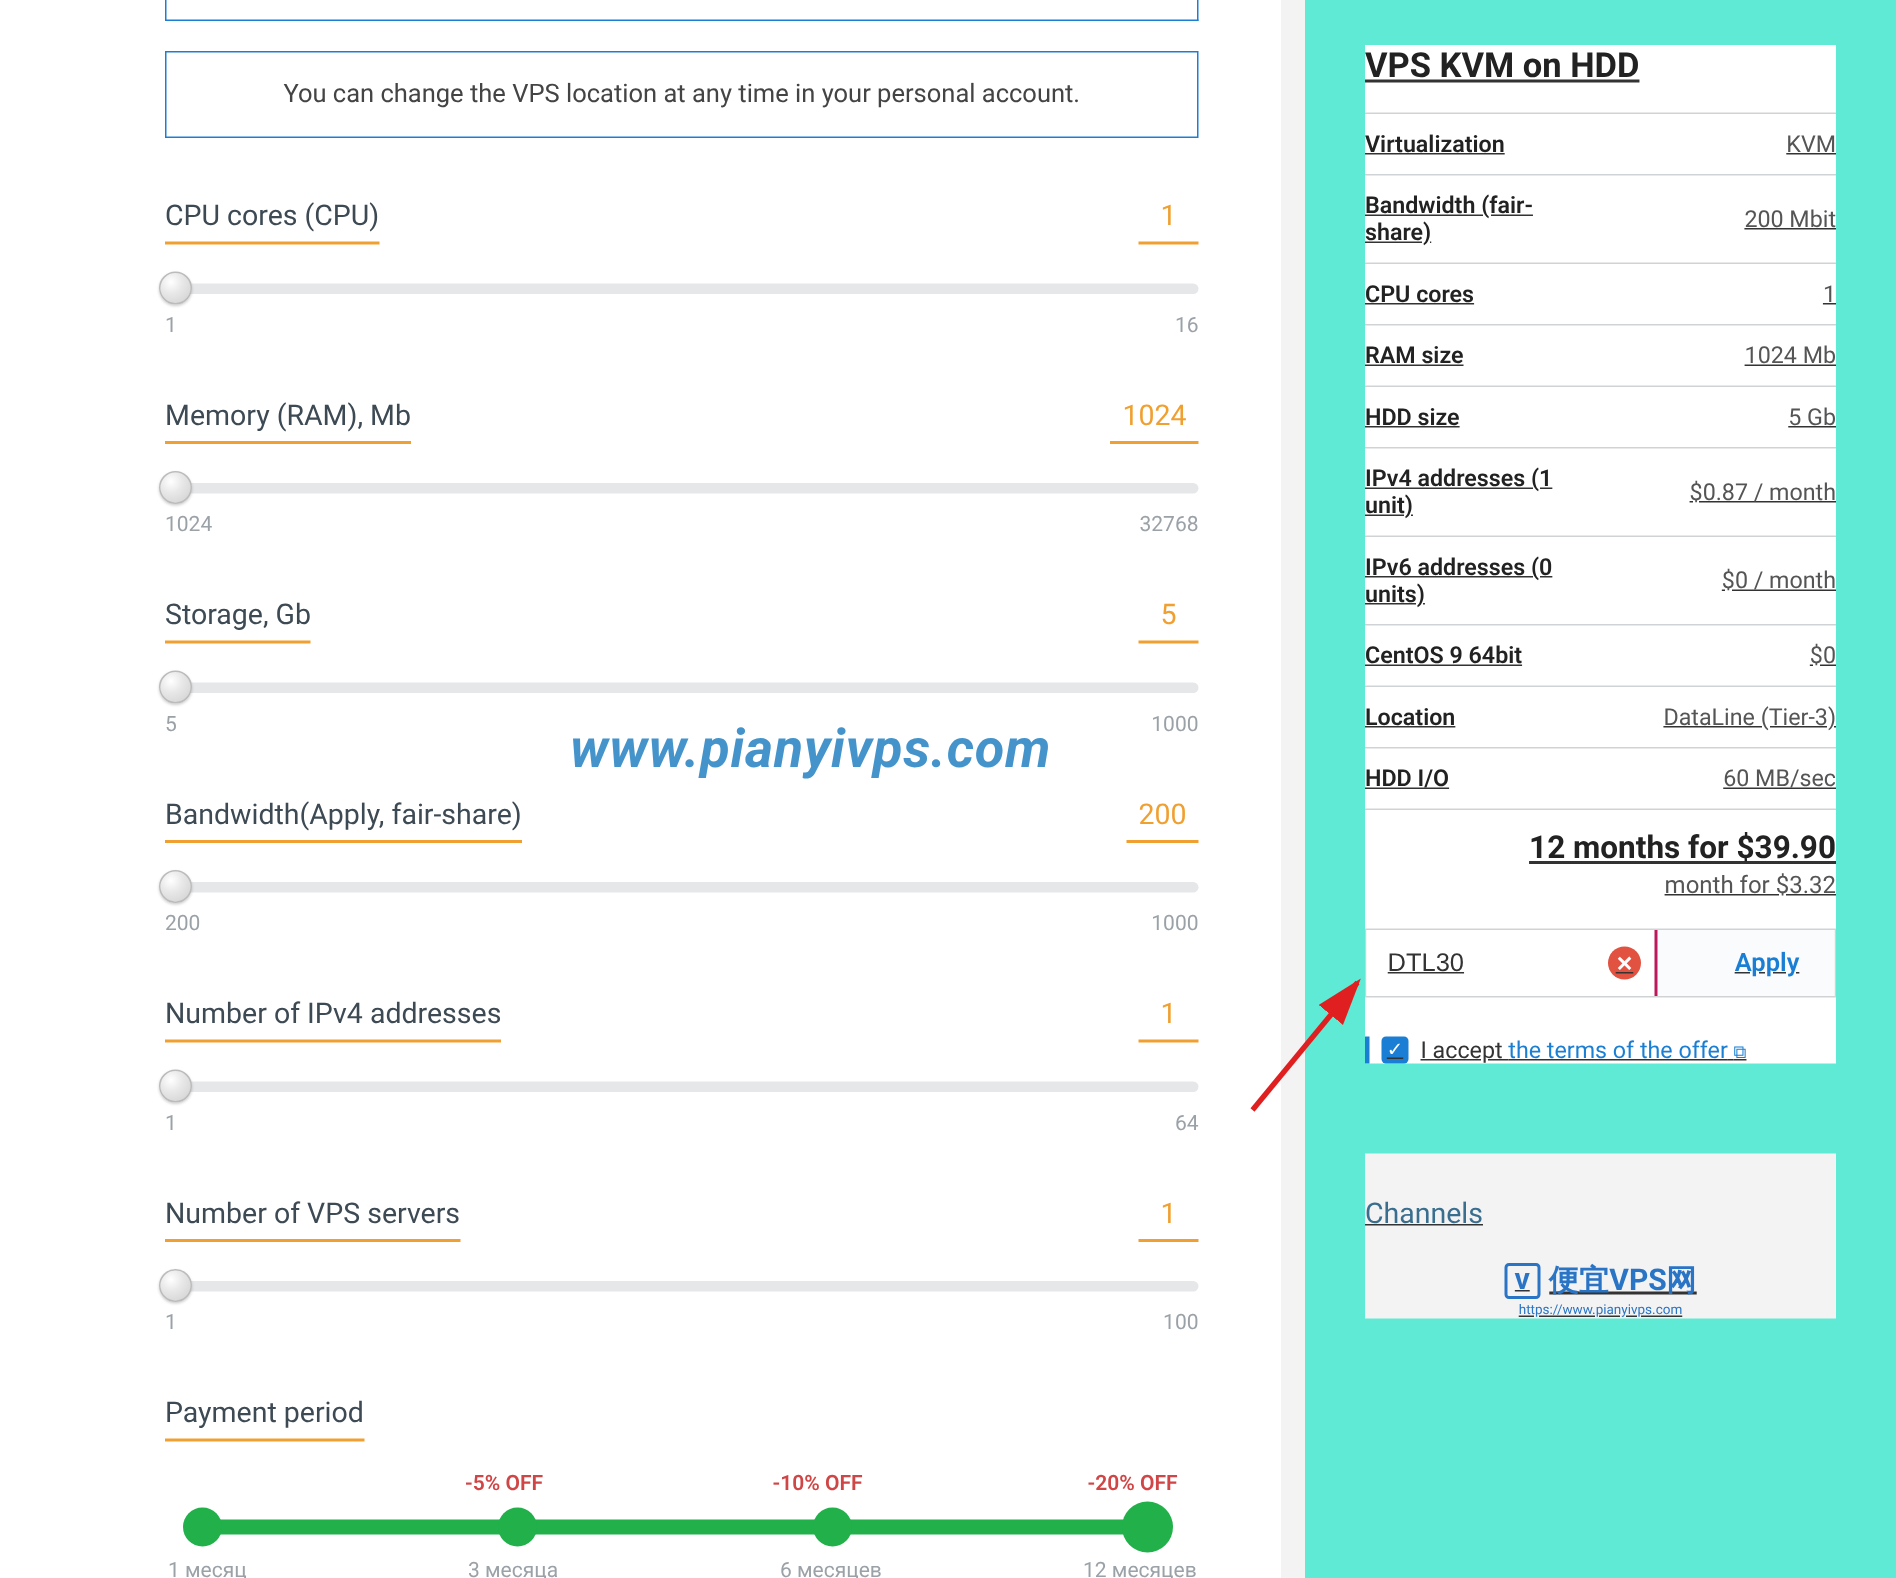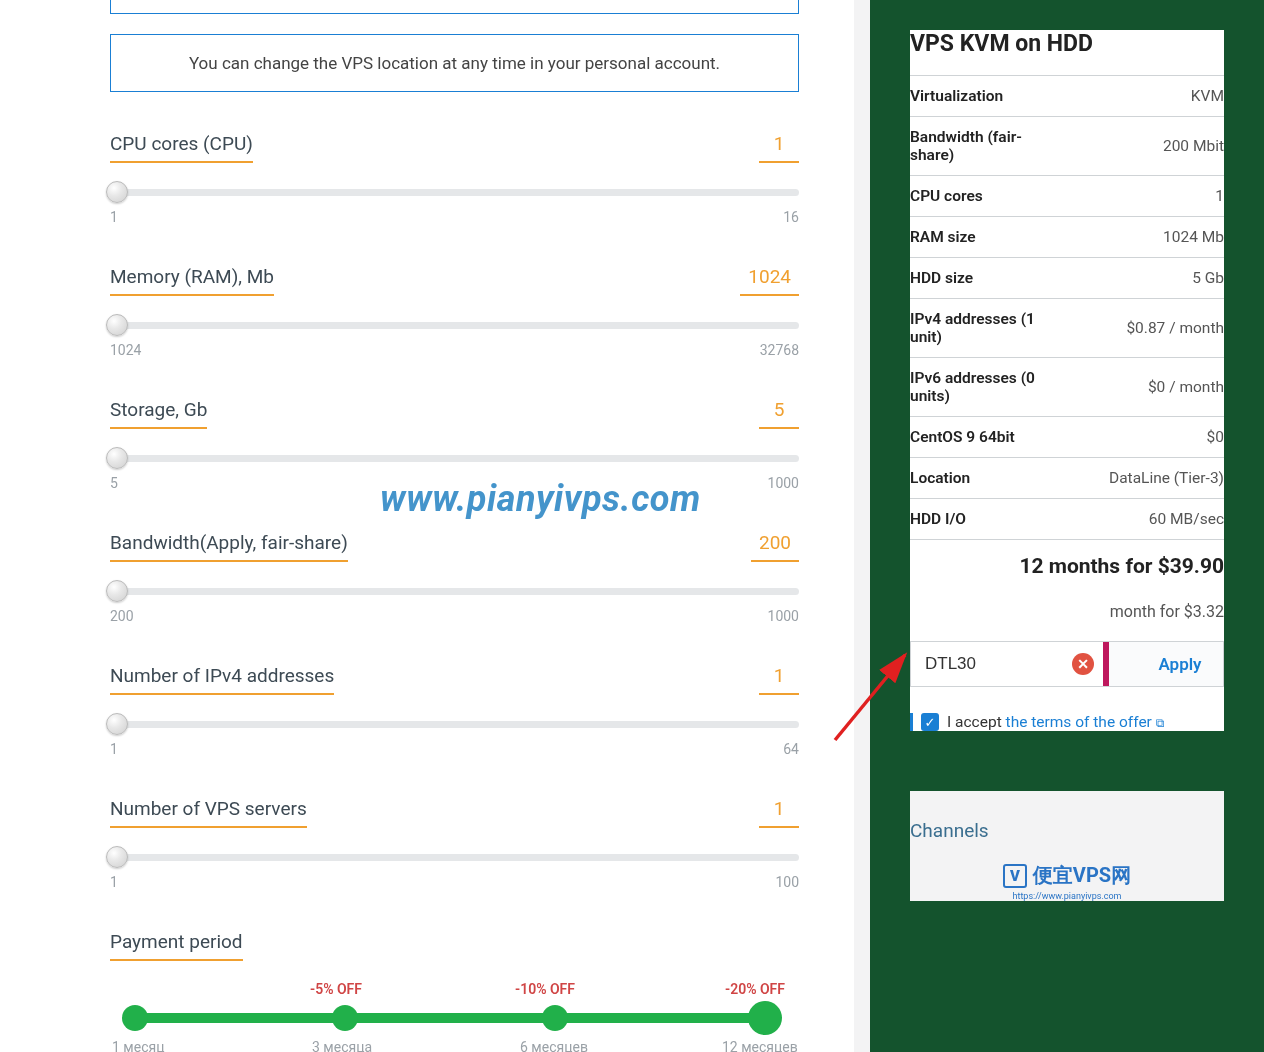--- a/index.html
+++ b/index.html
@@ -1,19 +1,19 @@
 <!DOCTYPE html>
 <html><head>
 <meta charset="utf-8">
 <style>
   * { box-sizing: border-box; margin: 0; padding: 0; }
   body { font-family: -apple-system, "Segoe UI", Roboto, Arial, sans-serif; background: #f3f3f4; color: #333; }
   .page { display: flex; gap: 16px; min-height: 1052px; }
   .main { background: #fff; width: 870px; margin-left: 0; padding: 0 55px 0 110px; position: relative; }
-  .right-col { width: 394px; padding: 30px 40px 0 40px; background: #14532d; margin-left: 0; }
+  .right-col { width: 394px; padding: 30px 40px 0 40px; background: #5eead4; margin-left: 0; text-decoration: underline; }
   .right-wrap { background: #fff; }
   .info-box { border: 1px solid #1a7fd4; text-align: center; padding: 18px 20px; margin-bottom: 10px; font-size: 17px; color: #444; }
   .info-top { height: 14px; border: 1px solid #1a7fd4; border-top: none; border-bottom: 1px solid #1a7fd4; margin-bottom: 20px; }
   .slider-block { margin-top: 40px; }
   .slider-row { display: flex; justify-content: space-between; align-items: flex-end; }
   .slider-label { font-size: 19px; color: #3d4a54; border-bottom: 2px solid #f0a030; padding-bottom: 6px; display: inline-block; }
   .slider-val { font-size: 19px; color: #f0a030; border-bottom: 2px solid #f0a030; padding: 0 8px 6px 8px; min-width: 40px; text-align: center; }
   .slider-track { position: relative; height: 14px; margin-top: 22px; }
   .track-bg { position: absolute; top: 4px; left: 0; right: 0; height: 7px; background: #e5e7e9; border-radius: 4px; }
   .thumb { position: absolute; top: -4px; left: -4px; width: 22px; height: 22px; border-radius: 50%; background: radial-gradient(circle at 35% 30%, #fff 0%, #e8e8e8 40%, #cfcfcf 100%); border: 1px solid #bbb; box-shadow: 0 1px 2px rgba(0,0,0,.2); cursor: pointer; }
@@ -26,26 +26,26 @@
   .pay-lbl { position: absolute; top: 58px; font-size: 14px; color: #9aa1a7; white-space: nowrap; }
 
   .watermark { position: absolute; top: 478px; left: 380px; font-size: 36px; font-weight: 700; color: #3b8fc9; letter-spacing: 0.5px; font-style: italic; opacity: 0.95; pointer-events: none; }
 
   .sum-title { font-size: 23px; font-weight: 700; color: #222; margin-bottom: 18px; }
   .sum-hr { border: none; border-top: 1px solid #cfd3d6; }
   .sum-row { display: flex; justify-content: space-between; align-items: center; padding: 11px 0; border-bottom: 1px solid #cfd3d6; font-size: 15.5px; }
   .sum-row .k { color: #222; font-weight: 600; max-width: 150px; }
   .sum-row .v { color: #555; text-align: right; }
   .sum-total { text-align: right; font-size: 21px; font-weight: 700; color: #222; padding: 14px 0 2px 0; }
-  .sum-sub { text-align: right; font-size: 16px; color: #555; padding-bottom: 14px; margin-top: 22px; }
+  .sum-sub { text-align: right; font-size: 16px; color: #555; padding-bottom: 14px; }
   .promo { display: flex; border: 1px solid #cfd3d6; margin-top: 6px; }
   .promo input { flex: 1; border: none; padding: 12px 14px; font-size: 17px; color: #333; outline: none; min-width: 0; }
   .promo .clear { width: 40px; display: flex; align-items: center; justify-content: center; cursor: pointer; }
   .clear-ic { width: 22px; height: 22px; border-radius: 50%; background: #e15241; color: #fff; display: flex; align-items: center; justify-content: center; font-size: 14px; font-weight: 700; }
-  .promo .apply { width: 120px; border-left: 6px solid #be185d; display: flex; align-items: center; justify-content: center; color: #1a7fd4; font-weight: 600; font-size: 17px; cursor: pointer; background: #fafbfc; padding-left: 28px; }
+  .promo .apply { width: 120px; border-left: 2px solid #be185d; display: flex; align-items: center; justify-content: center; color: #1a7fd4; font-weight: 600; font-size: 17px; cursor: pointer; background: #fafbfc; padding-left: 28px; }
   .accept { display: flex; align-items: center; gap: 8px; margin-top: 26px; border-left: 3px solid #1a7fd4; padding-left: 8px; font-size: 15.5px; }
   .chk { width: 18px; height: 18px; background: #1a7fd4; border-radius: 3px; display: inline-flex; align-items: center; justify-content: center; color: #fff; font-size: 13px; cursor: pointer; }
   .accept a { color: #1a7fd4; text-decoration: none; }
   .ext-ic { font-size: 12px; color: #1a7fd4; }
   .order { float: right; margin-top: 30px; border: 1px solid #cfd3d6; padding: 12px 34px; color: #1a7fd4; font-size: 17px; font-weight: 600; background: #fafbfc; cursor: pointer; }
 
   .arrow { position: fixed; pointer-events: none; }
 
   .channels-block { background: #f3f3f4; margin-top: 60px; padding: 28px 0 0 0; clear: both; }
   .channels-title { font-size: 19px; color: #3a6e8f; margin-bottom: 20px; }

